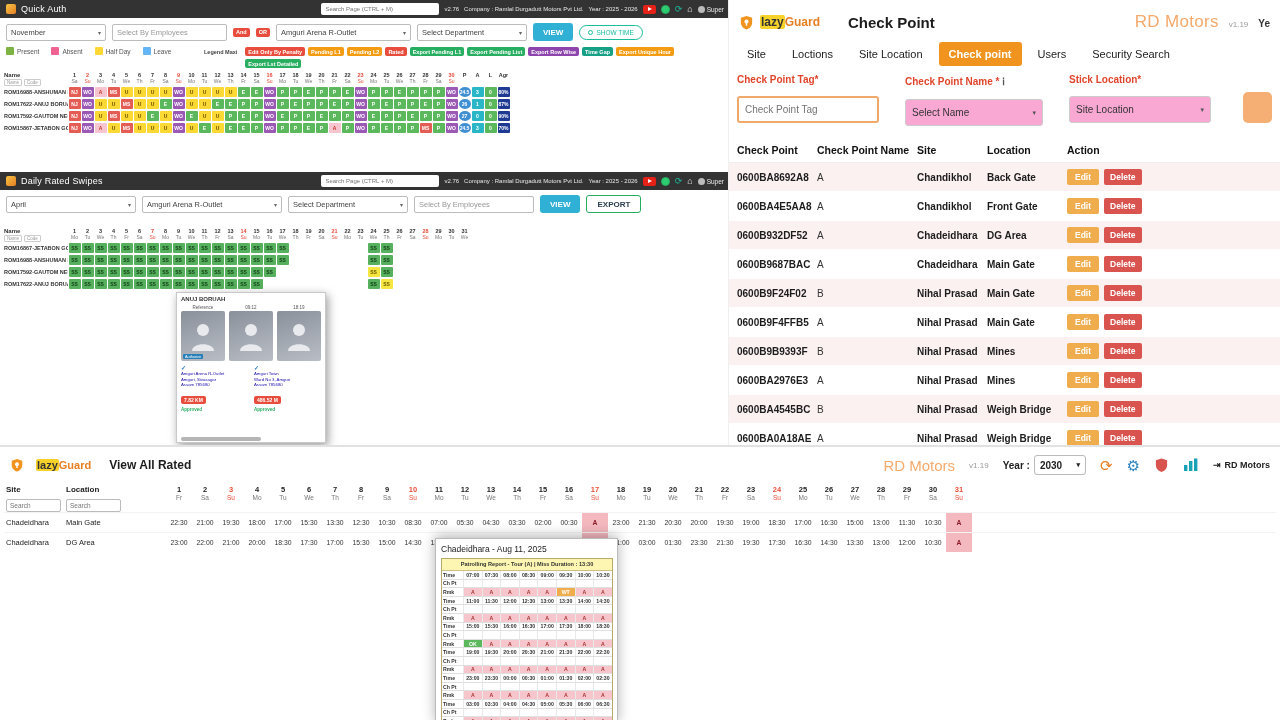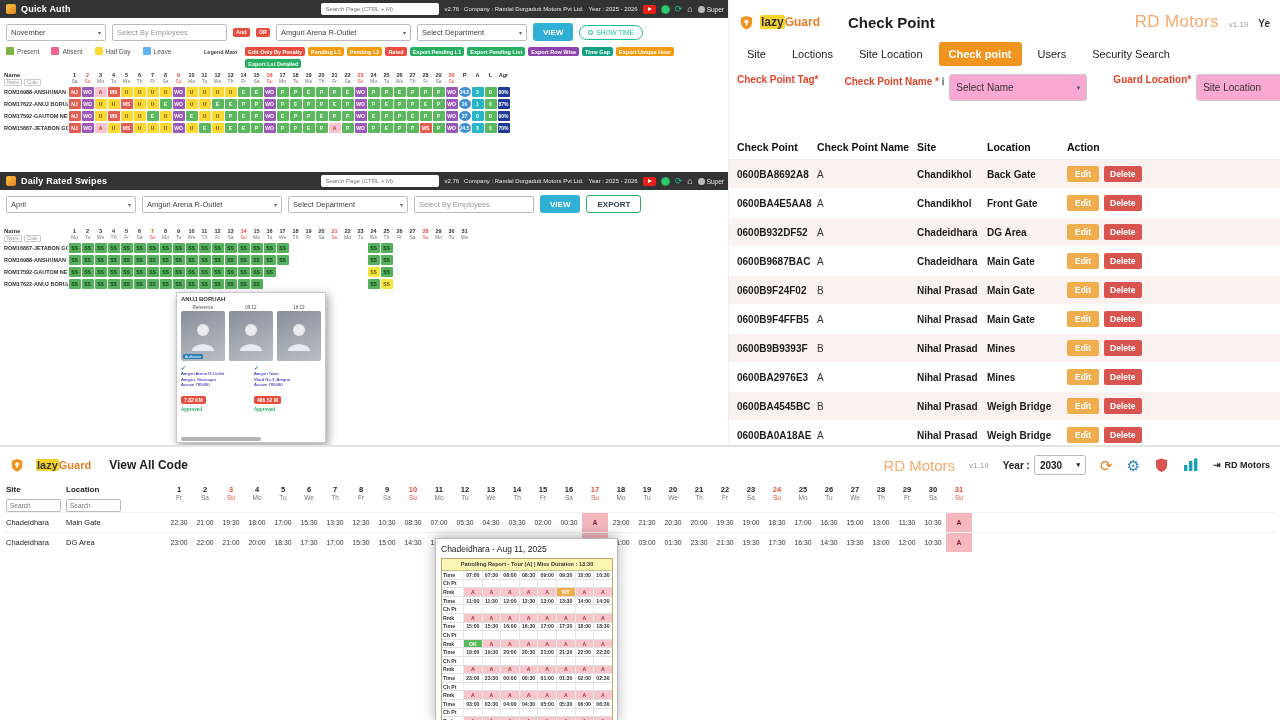--- a/index.html
+++ b/index.html
@@ -8,21 +8,21 @@
 #root{position:relative;width:1280px;height:720px;background:#fff}
 .panel{position:absolute;background:#fff}
 .qa{left:0;top:0;width:730px;height:172px;overflow:hidden}
 .ms{left:0;top:172px;width:730px;height:273px;overflow:hidden}
 .cp{left:728px;top:0;width:552px;height:445px;border-left:1px solid #f0f0f0;overflow:hidden}
 .vs{left:0;top:445px;width:1280px;height:275px;border-top:2px solid #e2e2e2;overflow:hidden}
 
 
 .darkbar{height:18px;background:#333;display:flex;align-items:center;gap:5px;padding:0 6px;color:#fff;white-space:nowrap}
 .logo-chip{width:10px;height:10px;border-radius:2px;background:linear-gradient(135deg,#f6c344,#e67e22);flex:0 0 auto}
-.bar-title{font-size:9px;font-weight:bold;letter-spacing:.2px}
+.bar-title{font-size:9px;font-weight:normal;letter-spacing:.2px}
 .bar-search{height:12px;width:118px;font-size:6px;border:none;border-radius:2px;padding:0 4px;background:#fff;color:#333;margin-left:auto}
 .bar-meta{font-size:6px;color:#e8e8e8}
 .ico-yt{width:13px;height:9px;background:#e62117;border-radius:2px;position:relative;display:inline-block}
 .ico-yt::after{content:"";position:absolute;left:5px;top:2.2px;border-left:4px solid #fff;border-top:2.3px solid transparent;border-bottom:2.3px solid transparent}
 .ico-globe{width:9px;height:9px;border-radius:50%;background:#2ecc71;display:inline-block;border:1px solid #27ae60}
 .glyph{font-size:9px;line-height:1}
 .g-teal{color:#1abc9c}.g-white{color:#fff}
 .bar-user{font-size:6.5px;color:#eee;display:flex;align-items:center;gap:2px}
 .user-dot{width:7px;height:7px;border-radius:50%;background:#bbb;display:inline-block}
 
@@ -96,21 +96,21 @@
 .cp-logotext .gd{color:#e67e22}
 .cp-title{font-size:15px;font-weight:bold;color:#1d1d1d;margin-left:22px}
 .cp-right{margin-left:auto;display:flex;align-items:baseline;gap:10px}
 .cp-brand{font-size:17px;color:#f5a96b;letter-spacing:.3px}
 .cp-ver{font-size:8px;color:#999}
 .cp-yearcut{font-size:10px;font-weight:bold;color:#333}
 .cp-tabs{display:flex;gap:6px;padding:6px 8px 4px;align-items:center}
 .cp-tab{font-size:11px;color:#222;padding:6px 10px;border-radius:3px;background:#fff;cursor:pointer;white-space:nowrap}
 .cp-tab.active{background:#f0941f;color:#fff;font-weight:bold}
 .cp-form{display:flex;align-items:flex-start;padding:4px 8px 0;gap:26px}
-.cp-group{display:flex;flex-direction:row;gap:5px}
+.cp-group{display:flex;flex-direction:column;gap:11px}
 .cp-lab{font-size:10px;font-weight:bold;color:#e0452c;white-space:nowrap}
 .cp-input{width:142px;height:27px;border:2px solid #f0a96b;border-radius:3px;font-size:10px;padding:0 6px;color:#555;outline:none}
 .cp-select{width:138px;height:27px;border:1px solid #ccc;border-radius:3px;font-size:10px;color:#333;background:#f9a8d4;display:flex;align-items:center;justify-content:space-between;padding:0 6px;cursor:pointer}
 .cp-select .car{font-size:7px;color:#555}
 .cp-addbtn{width:50px;height:31px;background:#f5ae73;border:none;border-radius:5px;margin-left:6px;margin-top:18px;cursor:pointer}
 .cp-table{margin-top:12px;font-size:10.5px}
 .cp-thead,.cp-rowg{display:grid;grid-template-columns:80px 100px 70px 80px 1fr;padding:6px 8px;align-items:center}
 .cp-thead{font-weight:bold;color:#111;border-bottom:1px solid #eee;font-size:10.5px}
 .cp-rowg{font-size:10px;color:#222;border-bottom:1px solid #fff}
 .cp-rowg:nth-child(odd){background:#fcf1f1}
@@ -904,30 +904,31 @@
         <div class="cp-tab">Site</div>
         <div class="cp-tab">Loctions</div>
         <div class="cp-tab">Site Location</div>
         <div class="cp-tab active">Check point</div>
         <div class="cp-tab">Users</div>
         <div class="cp-tab">Security Search</div>
       </div>
     <div class="cp-form">
       <div class="cp-group">
         <span class="cp-lab">Check Point Tag*</span>
+        <input class="cp-input" placeholder="Check Point Tag" style="">
       </div>
       <div class="cp-group">
         <span class="cp-lab"><span>Check Point Name * </span><span style="color:#555">ℹ</span></span>
         <div class="cp-select">
             <span>Select Name</span>
             <span class="car">▾</span>
           </div>
       </div>
       <div class="cp-group">
-        <span class="cp-lab">Guard Location*</span>
+        <span class="cp-lab">Stick Location*</span>
         <div class="cp-select" style="width:142px">
             <span>Site Location</span>
             <span class="car">▾</span>
           </div>
       </div>
       <button class="cp-addbtn"></button>
     </div>
     <div class="cp-table">
       <div class="cp-thead">
         <span>Check Point</span>
@@ -1012,21 +1013,21 @@
   </section>
 
   <section class="panel vs">
     <div class="vs-head">
       <svg class="vs-logoicon" viewBox="0 0 16 16">
           <path d="M8 1 L14 3 V8 C14 12 11 14.5 8 15.5 C5 14.5 2 12 2 8 V3 Z" fill="#f0941f"></path>
           <circle cx="8" cy="7" r="2.2" fill="#fff"></circle>
           <rect x="7.2" y="8" width="1.6" height="3.4" fill="#fff"></rect>
         </svg>
       <span class="vs-logotext"><span class="lz">lazy</span><span class="gd">Guard</span></span>
-      <span class="vs-title">View All Code</span>
+      <span class="vs-title">View All Rated</span>
       <span class="vs-right">
         <span class="vs-brand">RD Motors</span>
         <span class="vs-ver">v1.19</span>
         <span class="vs-yearwrap">
           <span>Year :</span>
           <span class="vs-yearsel">
               <span>2030</span>
               <span class="car" style="font-size:7px">▾</span>
             </span>
         </span>

